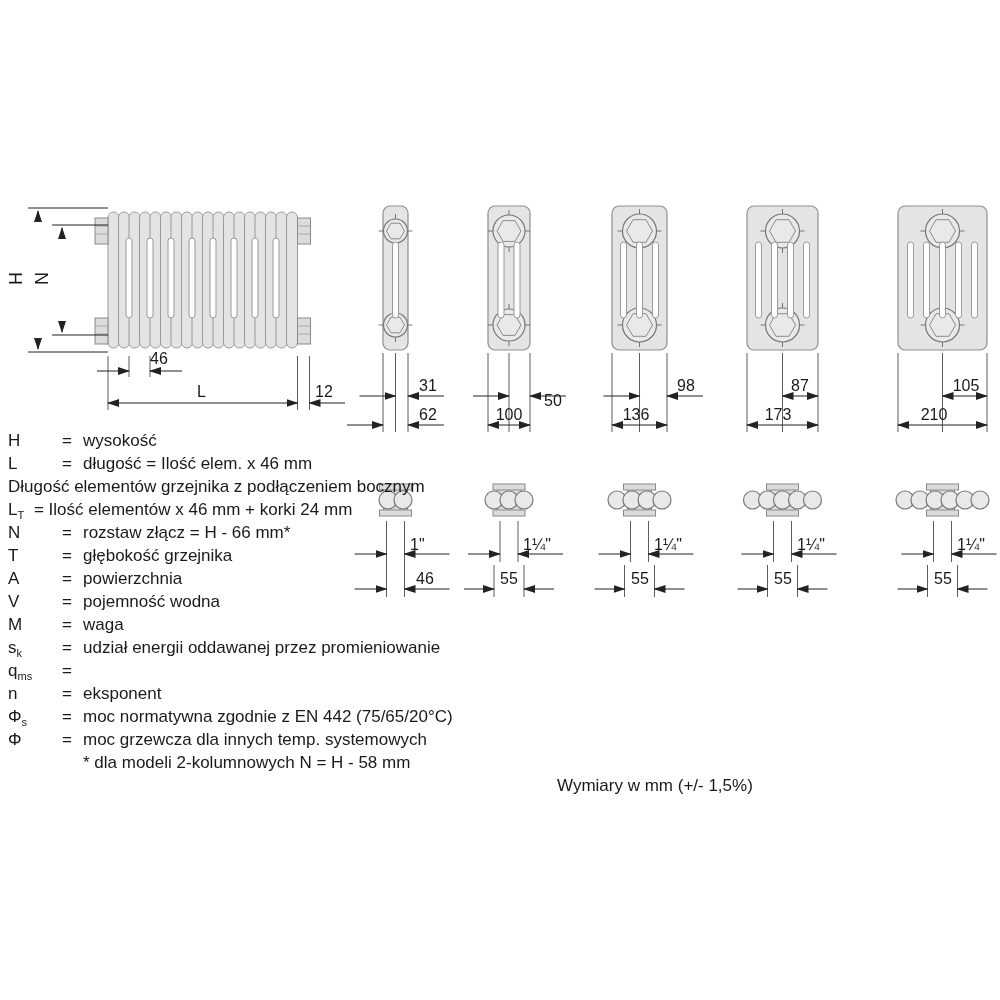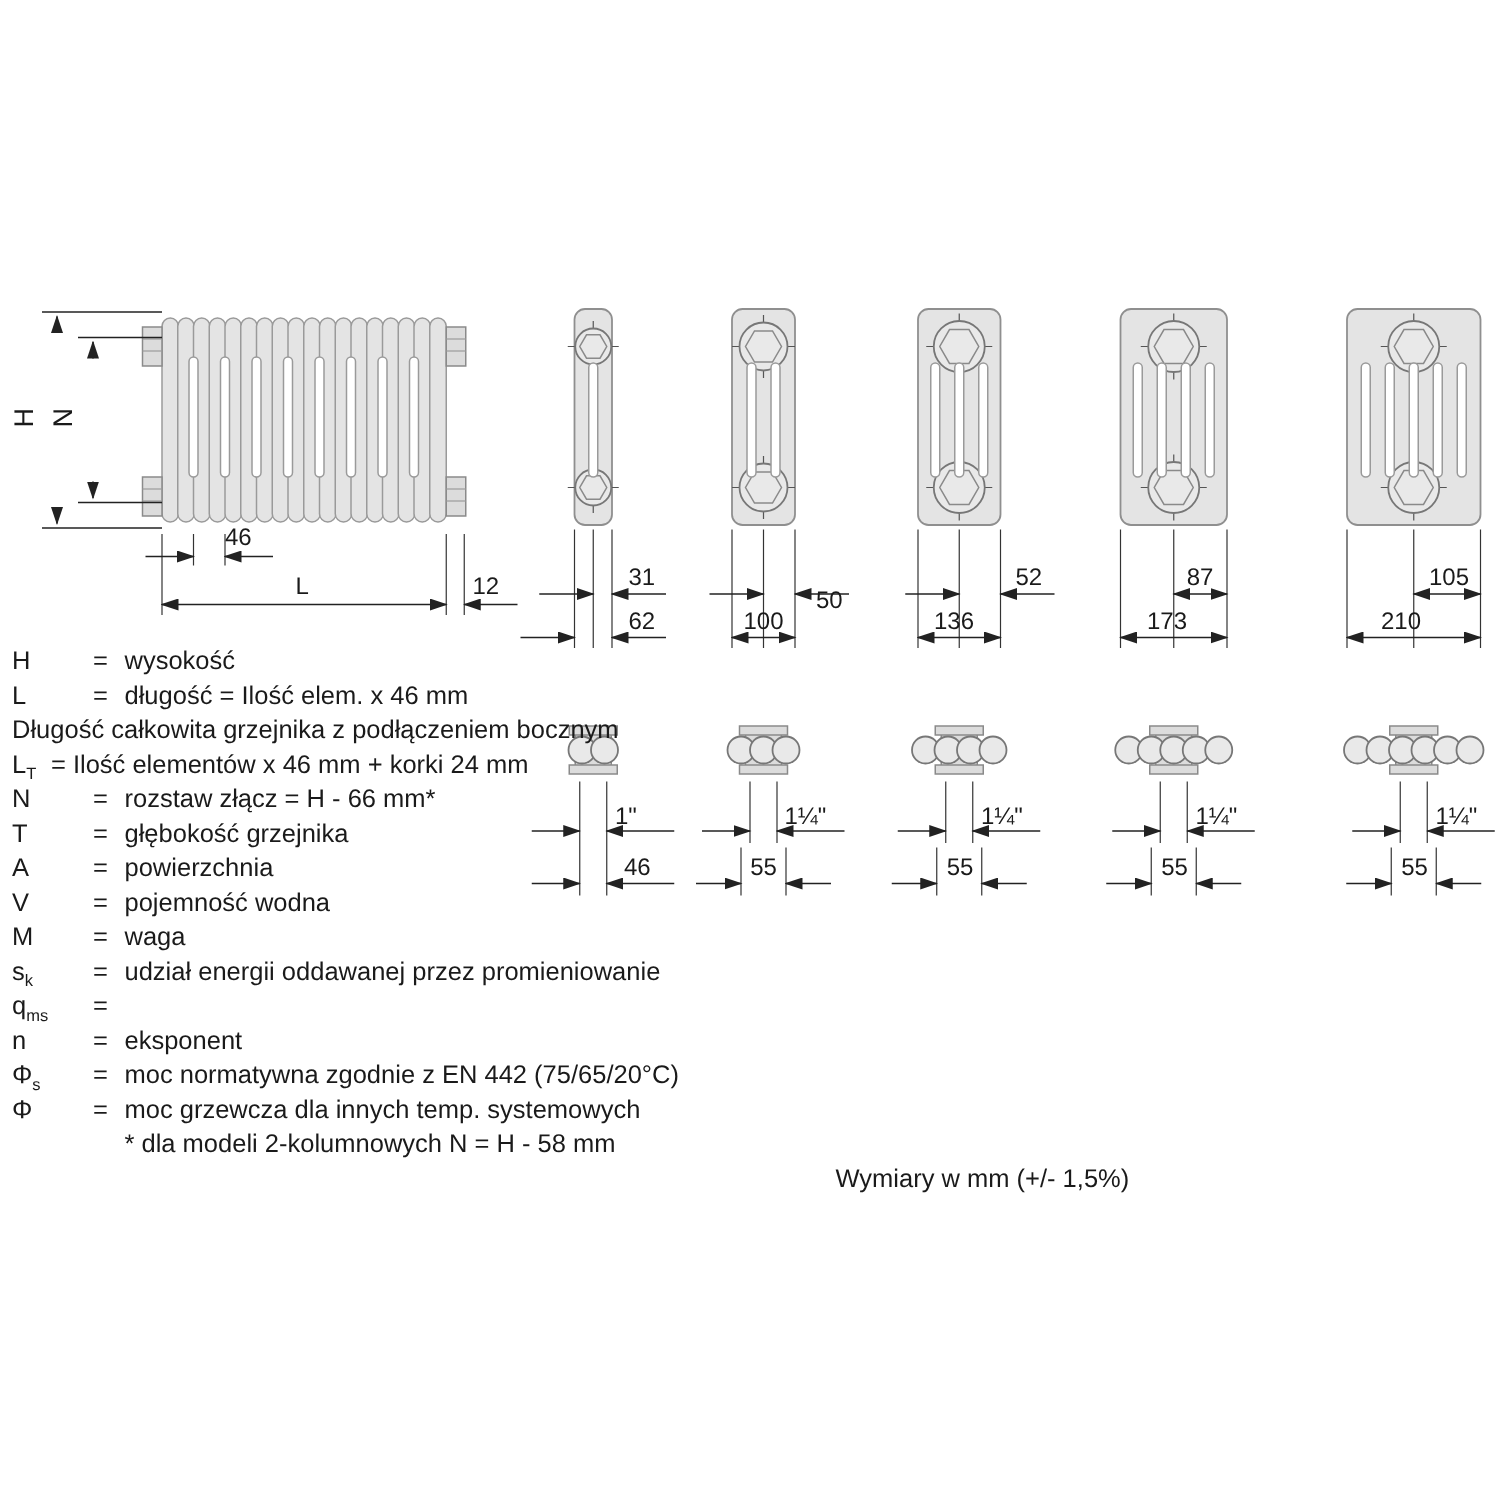--- a/index.html
+++ b/index.html
@@ -305,21 +305,21 @@
 <span class="lbl rot" style="left:10px;top:268px;">H</span>
 <span class="lbl rot" style="left:36px;top:268px;">N</span>
 <span class="lbl" style="left:150px;top:350px;">46</span>
 <span class="lbl" style="left:197px;top:383px;">L</span>
 <span class="lbl" style="left:315px;top:383px;">12</span>
 
 <span class="lbl" style="left:419px;top:377px;">31</span>
 <span class="lbl" style="left:419px;top:406px;">62</span>
 <span class="lbl" style="left:544px;top:377px;margin-top:15px;">50</span>
 <span class="lbl ctr" style="left:509px;top:406px;text-align:right;">100</span>
-<span class="lbl" style="left:677px;top:377px;">52</span>
+<span class="lbl" style="left:677px;top:377px;">98</span>
 <span class="lbl ctr" style="left:636px;top:406px;">136</span>
 <span class="lbl ctr" style="left:800px;top:377px;">87</span>
 <span class="lbl ctr" style="left:778px;top:406px;">173</span>
 <span class="lbl ctr" style="left:966px;top:377px;">105</span>
 <span class="lbl ctr" style="left:934px;top:406px;">210</span>
 
 <span class="lbl" style="left:410px;top:536px;">1"</span>
 <span class="lbl" style="left:416px;top:570px;">46</span>
 <span class="lbl" style="left:523px;top:536px;">1¼"</span>
 <span class="lbl ctr" style="left:509px;top:570px;">55</span>
@@ -335,21 +335,21 @@
     <span class="lsym"><span>H</span><sub></sub></span>
     <span class="leq">=</span>
     <span class="ltext">wysokość</span>
   </div>
   <div class="lrow">
     <span class="lsym"><span>L</span><sub></sub></span>
     <span class="leq">=</span>
     <span class="ltext">długość = Ilość elem. x 46 mm</span>
   </div>
   <div class="lrow full">
-    <span class="ltext">Długość całkowita grzejnika z podłączeniem bocznym</span>
+    <span class="ltext">Długość elementów grzejnika z podłączeniem bocznym</span>
   </div>
   <div class="lrow full hs">
     <span><span>L</span><sub>T</sub></span>
     <span class="ltext">= Ilość elementów x 46 mm + korki 24 mm</span>
   </div>
   <div class="lrow">
     <span class="lsym"><span>N</span><sub></sub></span>
     <span class="leq">=</span>
     <span class="ltext">rozstaw złącz = H - 66 mm*</span>
   </div>

